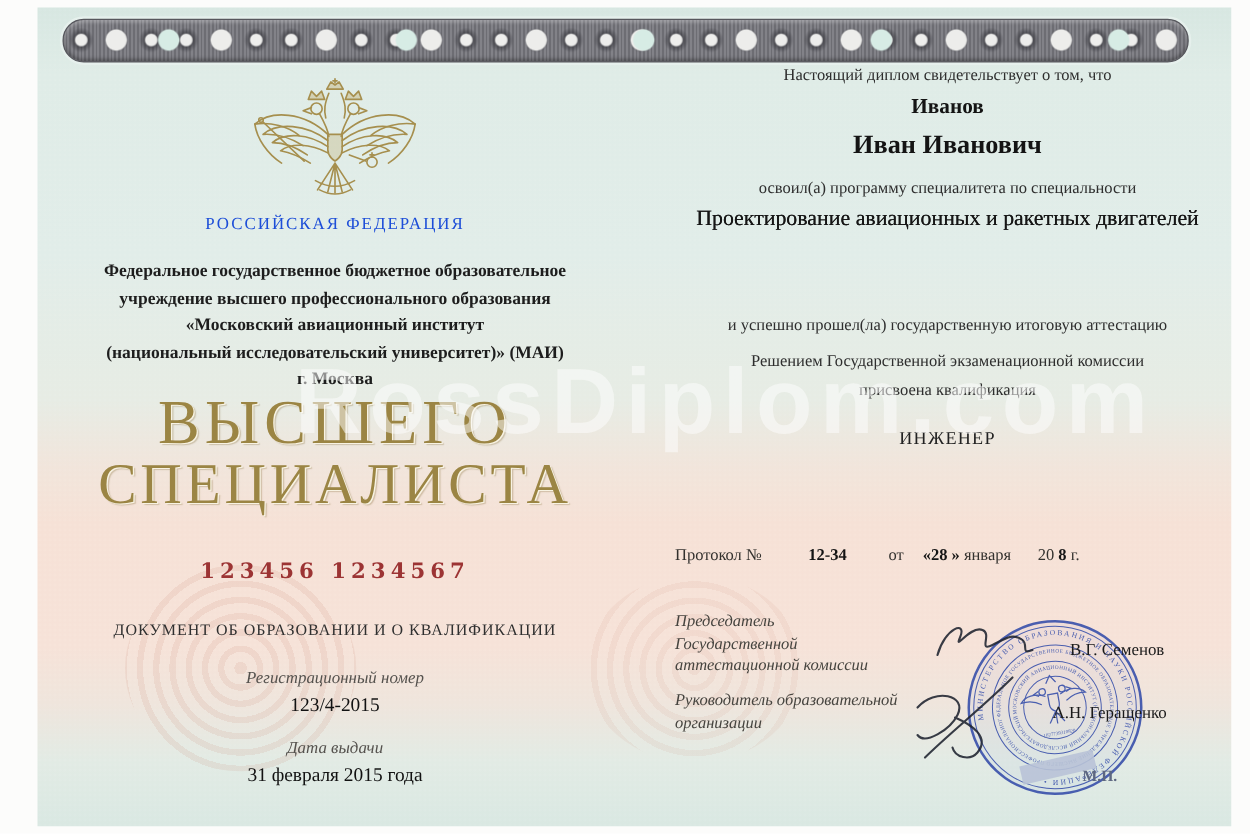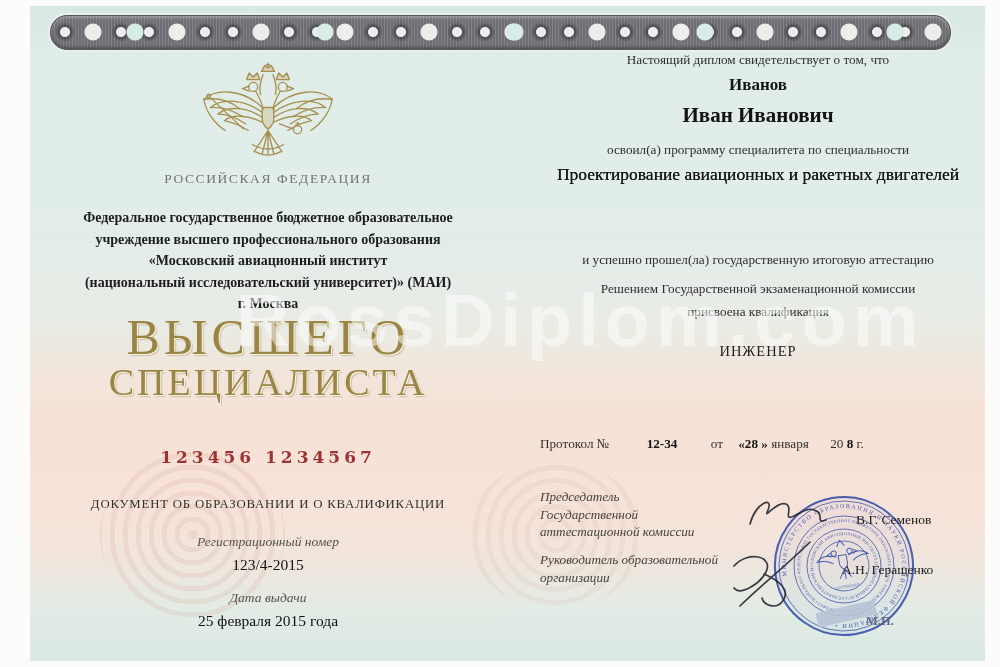--- a/index.html
+++ b/index.html
@@ -31,25 +31,25 @@
     background-position:70px 0,28px 0,0 0,0 0,0 0;}
   
   .rosette{border-radius:50%;}
   .r1{left:100px;top:452px;width:185px;height:165px;
       background:repeating-radial-gradient(circle at 50% 50%, rgba(198,128,108,.13) 0 5px, rgba(198,128,108,0) 5px 13px);}
   .r2{left:468px;top:460px;width:175px;height:150px;
       background:repeating-radial-gradient(circle at 50% 50%, rgba(198,128,108,.09) 0 5px, rgba(198,128,108,0) 5px 13px);}
   
   .lcol{left:43px;width:450px;}
   .emblem{left:194px;top:60px;width:148px;height:118px;}
-  .country{top:171px;font-size:13.5px;letter-spacing:1.6px;color:#737373;}
+  .country{top:171px;font-size:13.5px;letter-spacing:1.6px;color:#1d4ed8;}
   .inst{top:207px;font-weight:bold;font-size:14px;line-height:21.5px;color:#1d1d1d;}
   .title1{top:308px;font-size:50px;letter-spacing:4px;color:#9b8544;
     text-shadow:1px 1px 0 rgba(250,246,230,.95), 2px 2px 1px rgba(125,99,44,.3);}
-  .title2{top:360px;font-size:38px;letter-spacing:3px;color:#9b8544;
+  .title2{top:360px;font-size:46px;letter-spacing:3px;color:#9b8544;
     text-shadow:1px 1px 0 rgba(250,246,230,.95), 2px 2px 1px rgba(125,99,44,.3);}
   .serial{top:447px;font-family:"DejaVu Serif",serif;font-size:17px;letter-spacing:4px;color:#9c3434;font-weight:bold;}
   .doctype{top:497px;font-size:12.8px;letter-spacing:.8px;color:#303030;}
   .lbl{font-style:italic;font-size:13.5px;color:#55524e;}
   .reglbl{top:534px;} .regval{top:556px;font-size:15.5px;color:#121212;}
   .datelbl{top:590px;} .dateval{top:612px;font-size:15.5px;color:#121212;}
   
   .rcol{left:520px;width:476px;}
   .small{font-size:13.2px;color:#2e2e2e;}
   .intro{top:52px;}
@@ -124,21 +124,21 @@
     <div>г. Москва</div>
   </div>
 
   <div class="abs lcol ctr title1">ВЫСШЕГО</div>
   <div class="abs lcol ctr title2">СПЕЦИАЛИСТА</div>
   <div class="abs lcol ctr serial">123456 1234567</div>
   <div class="abs lcol ctr doctype">ДОКУМЕНТ ОБ ОБРАЗОВАНИИ И О КВАЛИФИКАЦИИ</div>
   <div class="abs lcol ctr lbl reglbl">Регистрационный номер</div>
   <div class="abs lcol ctr regval">123/4-2015</div>
   <div class="abs lcol ctr lbl datelbl">Дата выдачи</div>
-  <div class="abs lcol ctr dateval">25 февраля 2015 года</div>
+  <div class="abs lcol ctr dateval">31 февраля 2015 года</div>
 
   <div class="abs rcol ctr small intro">Настоящий диплом свидетельствует о том, что</div>
   <div class="abs rcol ctr surname">Иванов</div>
   <div class="abs rcol ctr namepat">Иван Иванович</div>
   <div class="abs rcol ctr small progline">освоил(а) программу специалитета по специальности</div>
   <div class="abs rcol ctr spec">Проектирование авиационных и ракетных двигателей</div>
   <div class="abs rcol ctr small attest">и успешно прошел(ла) государственную итоговую аттестацию</div>
   <div class="abs rcol ctr small commis">Решением Государственной экзаменационной комиссии</div>
   <div class="abs rcol ctr small qualline">присвоена квалификация</div>
   <div class="abs rcol ctr qual">ИНЖЕНЕР</div>

